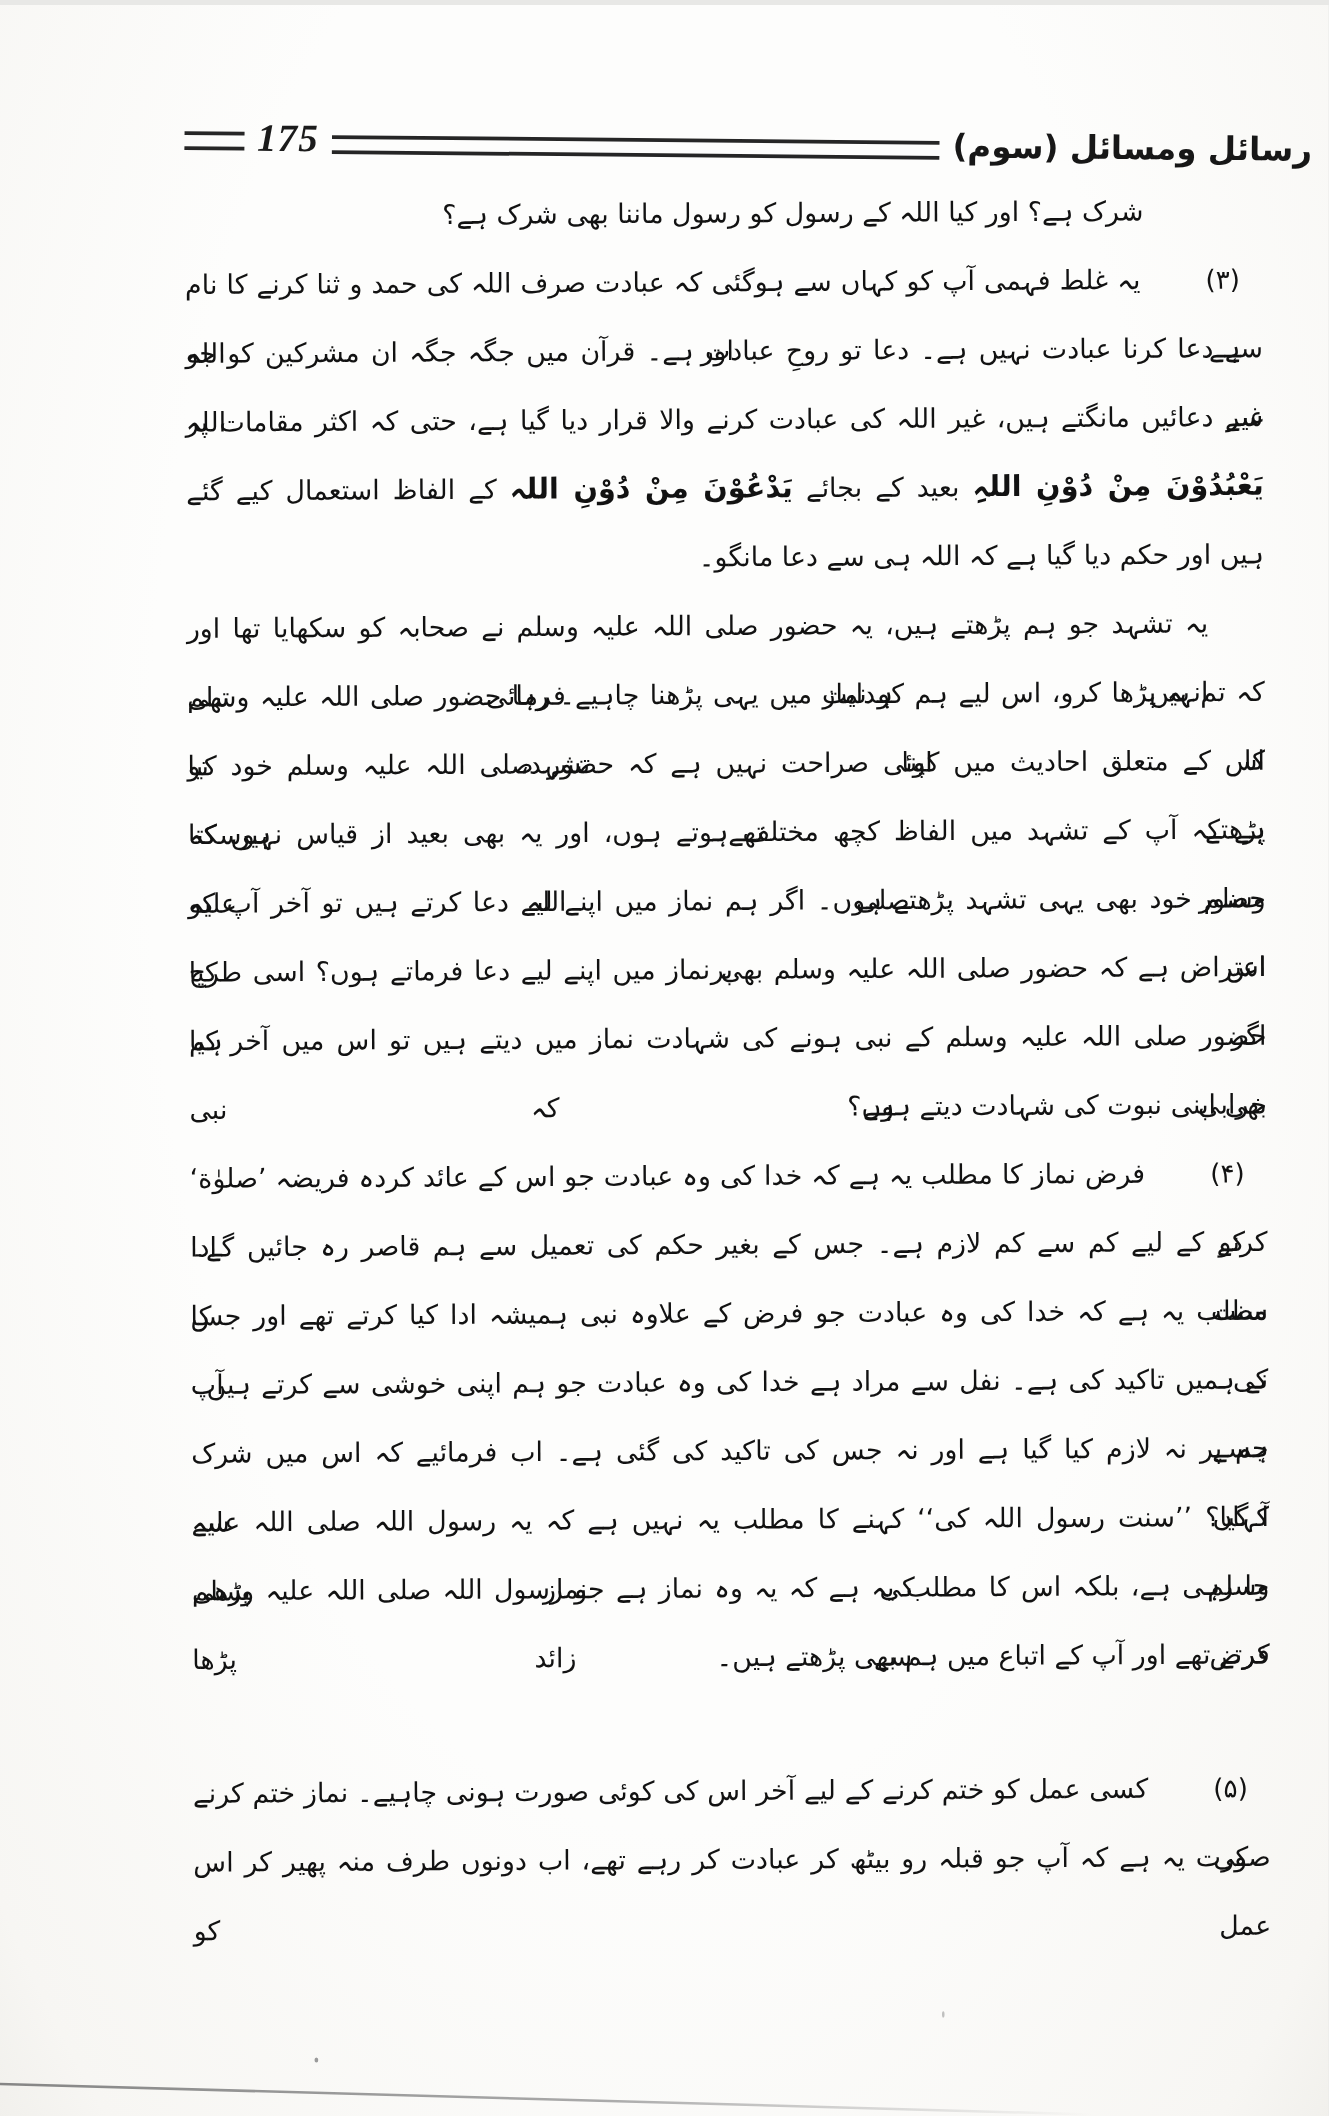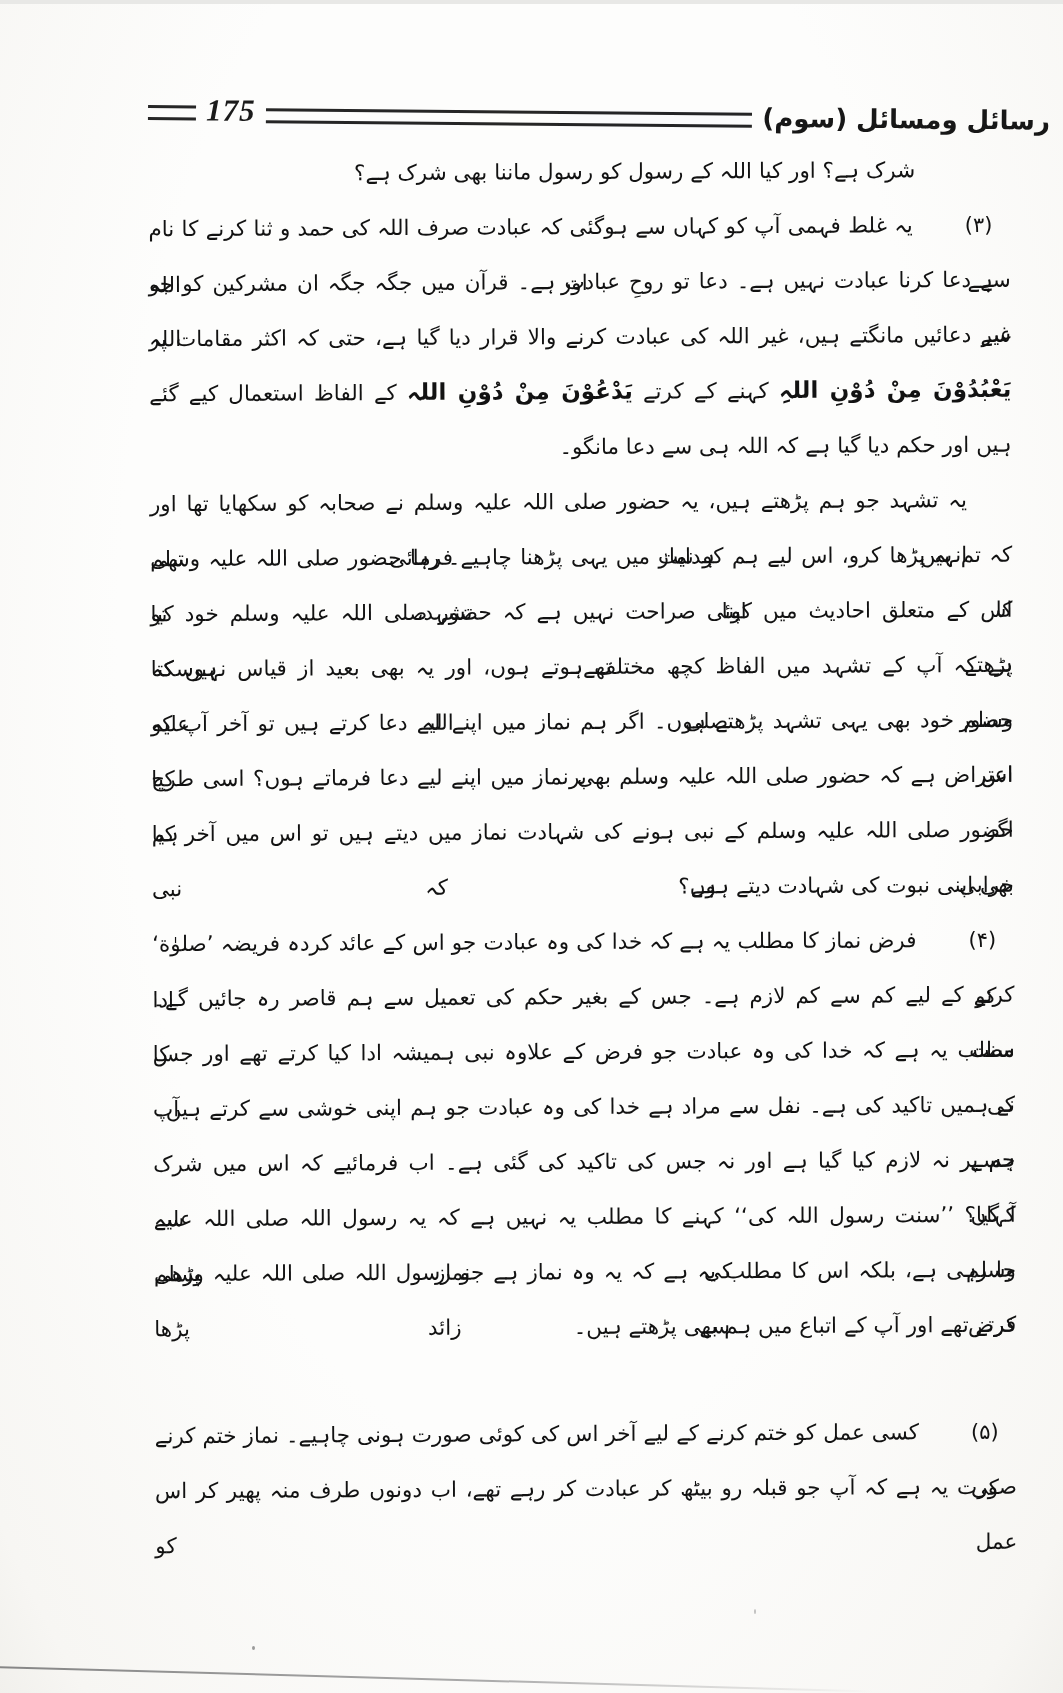--- a/index.html
+++ b/index.html
@@ -93,21 +93,21 @@
     <span class="page-num">175</span>
     <span class="dbl-rule rule-main"></span>
     <span class="header-title">رسائل ومسائل (سوم)</span>
   </div>
 
   <div class="body">
       <div class="line open" style="padding-right: 95px;"><span>شرک ہے؟ اور کیا اللہ کے رسول کو رسول ماننا بھی شرک ہے؟</span></div>
       <div class="line para"><span class="marker">(۳)</span><span class="mgap"></span><span>یہ غلط فہمی آپ کو کہاں سے ہوگئی کہ عبادت صرف اللہ کی حمد و ثنا کرنے کا نام ہے اور اللہ</span></div>
       <div class="line just"><span>سے دعا کرنا عبادت نہیں ہے۔ دعا تو روحِ عبادت ہے۔ قرآن میں جگہ جگہ ان مشرکین کو جو غیر اللہ</span></div>
       <div class="line just"><span>سے دعائیں مانگتے ہیں، غیر اللہ کی عبادت کرنے والا قرار دیا گیا ہے، حتی کہ اکثر مقامات پر</span></div>
-      <div class="line just"><span class="qt">یَعْبُدُوْنَ مِنْ دُوْنِ اللہِ</span><span> کہنے کے کرتے </span><span class="qt">یَدْعُوْنَ مِنْ دُوْنِ اللہ</span><span> کے الفاظ استعمال کیے گئے</span></div>
+      <div class="line just"><span class="qt">یَعْبُدُوْنَ مِنْ دُوْنِ اللہِ</span><span> بعید کے بجائے </span><span class="qt">یَدْعُوْنَ مِنْ دُوْنِ اللہ</span><span> کے الفاظ استعمال کیے گئے</span></div>
       <div class="line open"><span>ہیں اور حکم دیا گیا ہے کہ اللہ ہی سے دعا مانگو۔</span></div>
       <div class="line just" style="padding-right: 45px;"><span>یہ تشہد جو ہم پڑھتے ہیں، یہ حضور صلی اللہ علیہ وسلم نے صحابہ کو سکھایا تھا اور انہیں ہدایت فرمائی تھی</span></div>
       <div class="line just"><span>کہ تم یہ پڑھا کرو، اس لیے ہم کو نماز میں یہی پڑھنا چاہیے۔ رہا حضور صلی اللہ علیہ وسلم کا اپنا تشہد، تو</span></div>
       <div class="line just"><span>اس کے متعلق احادیث میں کوئی صراحت نہیں ہے کہ حضور صلی اللہ علیہ وسلم خود کیا پڑھتے تھے۔ ہوسکتا</span></div>
       <div class="line just"><span>ہے کہ آپ کے تشہد میں الفاظ کچھ مختلف ہوتے ہوں، اور یہ بھی بعید از قیاس نہیں کہ حضور صلی اللہ علیہ</span></div>
       <div class="line just"><span>وسلم خود بھی یہی تشہد پڑھتے ہوں۔ اگر ہم نماز میں اپنے لیے دعا کرتے ہیں تو آخر آپ کو اس پر کیا</span></div>
       <div class="line just"><span>اعتراض ہے کہ حضور صلی اللہ علیہ وسلم بھی نماز میں اپنے لیے دعا فرماتے ہوں؟ اسی طرح اگر ہم</span></div>
       <div class="line just"><span>حضور صلی اللہ علیہ وسلم کے نبی ہونے کی شہادت نماز میں دیتے ہیں تو اس میں آخر کیا خرابی ہے کہ نبی</span></div>
       <div class="line open"><span>بھی اپنی نبوت کی شہادت دیتے ہوں؟</span></div>
       <div class="line para"><span class="marker">(۴)</span><span class="mgap"></span><span>فرض نماز کا مطلب یہ ہے کہ خدا کی وہ عبادت جو اس کے عائد کردہ فریضہ ’صلوٰة‘ کو ادا</span></div>

